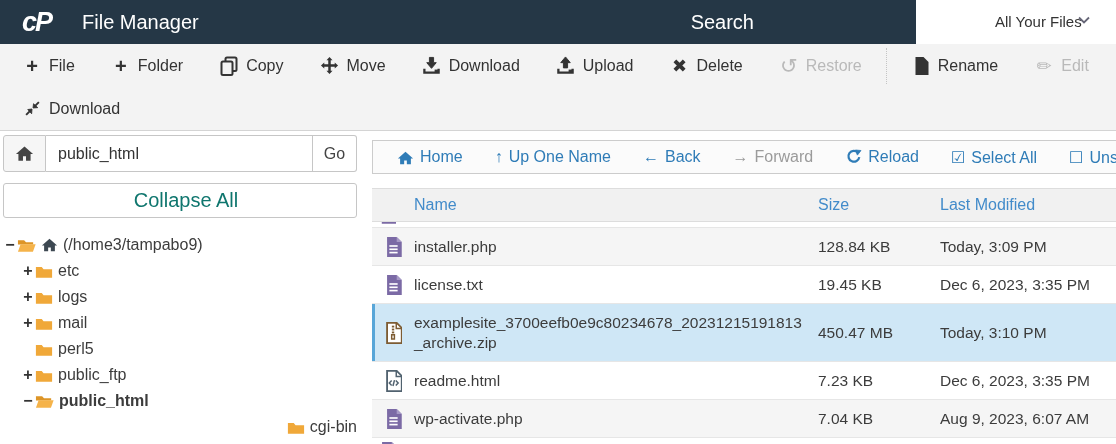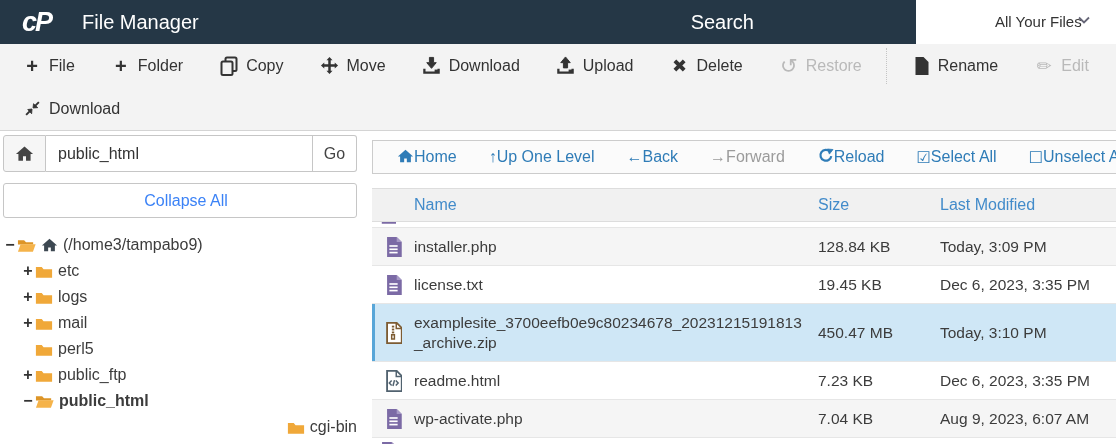--- a/index.html
+++ b/index.html
@@ -49,36 +49,36 @@
   .path-input {
     flex:1; border:1px solid #c6c6c6; border-left:none; padding:0 12px;
     font-size:16px; color:#333; font-family:inherit; outline:none; background:#fff;
   }
   .go-btn {
     width:44px; border:1px solid #c6c6c6; border-left:none; border-radius:0 3px 3px 0;
     background:#fff; font-size:16px; color:#444; cursor:pointer; font-family:inherit;
   }
   .collapse-btn {
     margin-top:11px; width:100%; height:35px; border:1px solid #c6c6c6; border-radius:3px;
-    background:#fff; font-size:16px; color:#3b82f6; cursor:pointer; font-family:inherit;padding-left:12px;
+    background:#fff; font-size:20px; color:#0f766e; cursor:pointer; font-family:inherit;padding-left:12px;
   }
   .tree { margin-top:14px; }
   .tree-row { display:flex; align-items:center; height:26px; cursor:pointer; font-size:16px; }
   .tree-row .toggle { width:14px; font-weight:700; color:#333; text-align:center; flex:0 0 14px; }
   .tree-row .ficon { margin-right:5px; flex:0 0 auto; display:inline-flex; }
   .tree-row .hicon { margin-right:5px; color:#3d4852; display:inline-flex; }
   .ind1 { padding-left:18px; } .ind2 { padding-left:38px;justify-content:flex-end; }
   .tree-row.bold { font-weight:700; }
   
   .filepane { position:absolute; left:372px; top:140px; width:770px; }
   .fp-nav {
     height:34px; border:1px solid #ccc; background:#fbfbfb;
     display:flex; align-items:center; padding-left:24px; gap:32px; white-space:nowrap;
   }
-  .nav-item { display:flex; align-items:flex-start; color:#2f7cb7; font-size:16px; cursor:pointer; }
+  .nav-item { display:flex; align-items:flex-end; gap:6px; color:#2f7cb7; font-size:16px; cursor:pointer; }
   .nav-item .nico { display:inline-flex; font-weight:700; }
   .nav-item.disabled { color:#9b9b9b; }
   .fp-table { margin-top:14px; }
   .grid-row { display:grid; grid-template-columns:42px 404px 122px 202px; align-items:center; }
   .thead {
     height:34px; background:#f1f1f1; border-top:1px solid #ddd; border-bottom:1px solid #ddd;
     color:#428bca; font-size:16px;
   }
   .thead .cname { grid-column:2; }
   .sliver-row { height:6px; overflow:hidden; position:relative; border-bottom:1px solid #e6e6e6; }
@@ -362,21 +362,21 @@
     <span class="nav-item">
       <span class="nico">
           <svg width="17" height="16" viewBox="0 0 20 19" fill="currentColor">
             <use href="#i-home"></use>
           </svg>
         </span>
       <span>Home</span>
     </span>
     <span class="nav-item">
       <span class="nico">↑</span>
-      <span>Up One Level</span>
+      <span>Up One Name</span>
     </span>
     <span class="nav-item">
       <span class="nico">←</span>
       <span>Back</span>
     </span>
     <span class="nav-item disabled">
       <span class="nico">→</span>
       <span>Forward</span>
     </span>
     <span class="nav-item">

